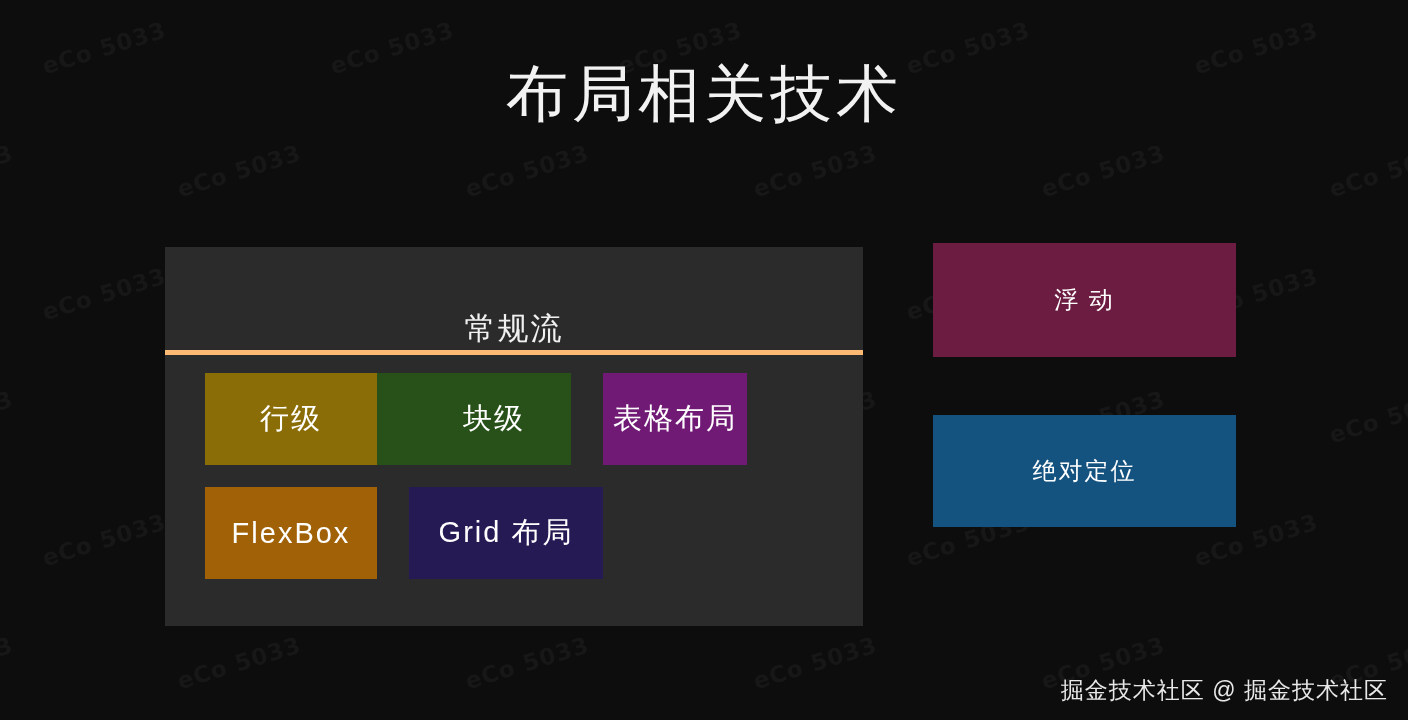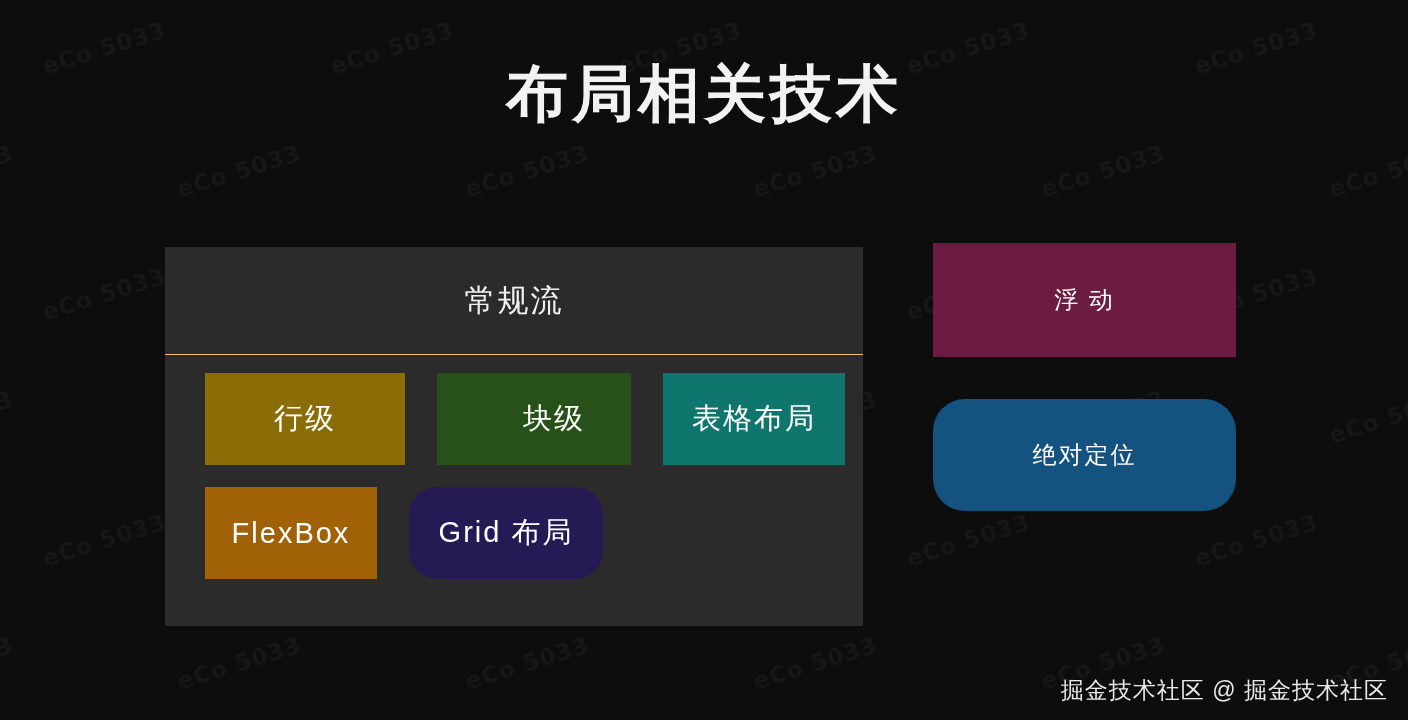--- a/index.html
+++ b/index.html
@@ -38,42 +38,42 @@
   }
 
   
   #slide-title {
     position: absolute;
     left: 0;
     right: 0;
     top: 52px;
     text-align: center;
     font-size: 62px;
-    font-weight: 700;
+    font-weight: 400;
     letter-spacing: 4px;
     color: #f2f2f2;
     z-index: 10;
   }
 
   
   #normal-flow-panel {
     position: absolute;
     left: 165px;
     top: 247px;
     width: 698px;
     height: 379px;
     background: #2b2b2b;
     z-index: 10;
   }
   #normal-flow-header {
     height: 108px;
     display: flex;
-    align-items: center;
+    align-items: flex-end;
     justify-content: center;
-    border-bottom: 1px solid #fdba74;
+    border-bottom: 5px solid #fdba74;
   }
   #normal-flow-title {
     font-size: 31px;
     font-weight: 400;
     letter-spacing: 2px;
     color: #f0f0f0;
   }
   #normal-flow-body {
     padding: 18px 0 0 40px;
   }
@@ -105,21 +105,21 @@
   .side-box {
     width: 303px;
     display: flex;
     align-items: center;
     justify-content: center;
     font-size: 24px;
     letter-spacing: 2px;
     color: #ffffff;
   }
   #float-box { height: 114px; }
-  #absolute-box { height: 112px; margin-top: 42px; border-radius: 32px; }
+  #absolute-box { height: 112px; margin-top: 58px; }
 
   
   #footer-credit {
     position: absolute;
     right: 20px;
     bottom: 14px;
     font-size: 23px;
     letter-spacing: 1px;
     color: #e8e8e8;
     z-index: 10;
@@ -165,27 +165,27 @@
   </div>
 
 <div id="slide-title">布局相关技术</div>
 
 <div id="normal-flow-panel">
   <div id="normal-flow-header">
     <span id="normal-flow-title">常规流</span>
   </div>
   <div id="normal-flow-body">
       <div class="flow-row">
-        <div class="flow-box" style="background: rgb(138, 109, 6); width: 200px; margin-right: 32px;">行级</div>
+        <div class="flow-box" style="background: rgb(138, 109, 6); width: 172px; ">行级</div>
         <div class="flow-box" style="background: rgb(39, 81, 25); width: 194px; margin-right: 32px; padding-left: 40px;">块级</div>
-        <div class="flow-box" style="background: #0f766e; width: 182px;">表格布局</div>
+        <div class="flow-box" style="background: #701a75; width: 144px;">表格布局</div>
       </div>
       <div class="flow-row row-2">
         <div class="flow-box" style="background: #a16207; width: 172px; margin-right: 32px;">FlexBox</div>
-        <div class="flow-box" style="background: rgb(38, 26, 85); width: 194px; border-radius: 28px;">Grid 布局</div>
+        <div class="flow-box" style="background: rgb(38, 26, 85); width: 194px;">Grid 布局</div>
       </div>
     </div>
 </div>
 
 <div id="right-column">
     <div class="side-box" id="float-box" style="background: rgb(107, 28, 64);">浮 动</div>
     <div class="side-box" id="absolute-box" style="background: rgb(20, 82, 127);">绝对定位</div>
   </div>
 
 <div id="footer-credit">掘金技术社区 @ 掘金技术社区</div>

